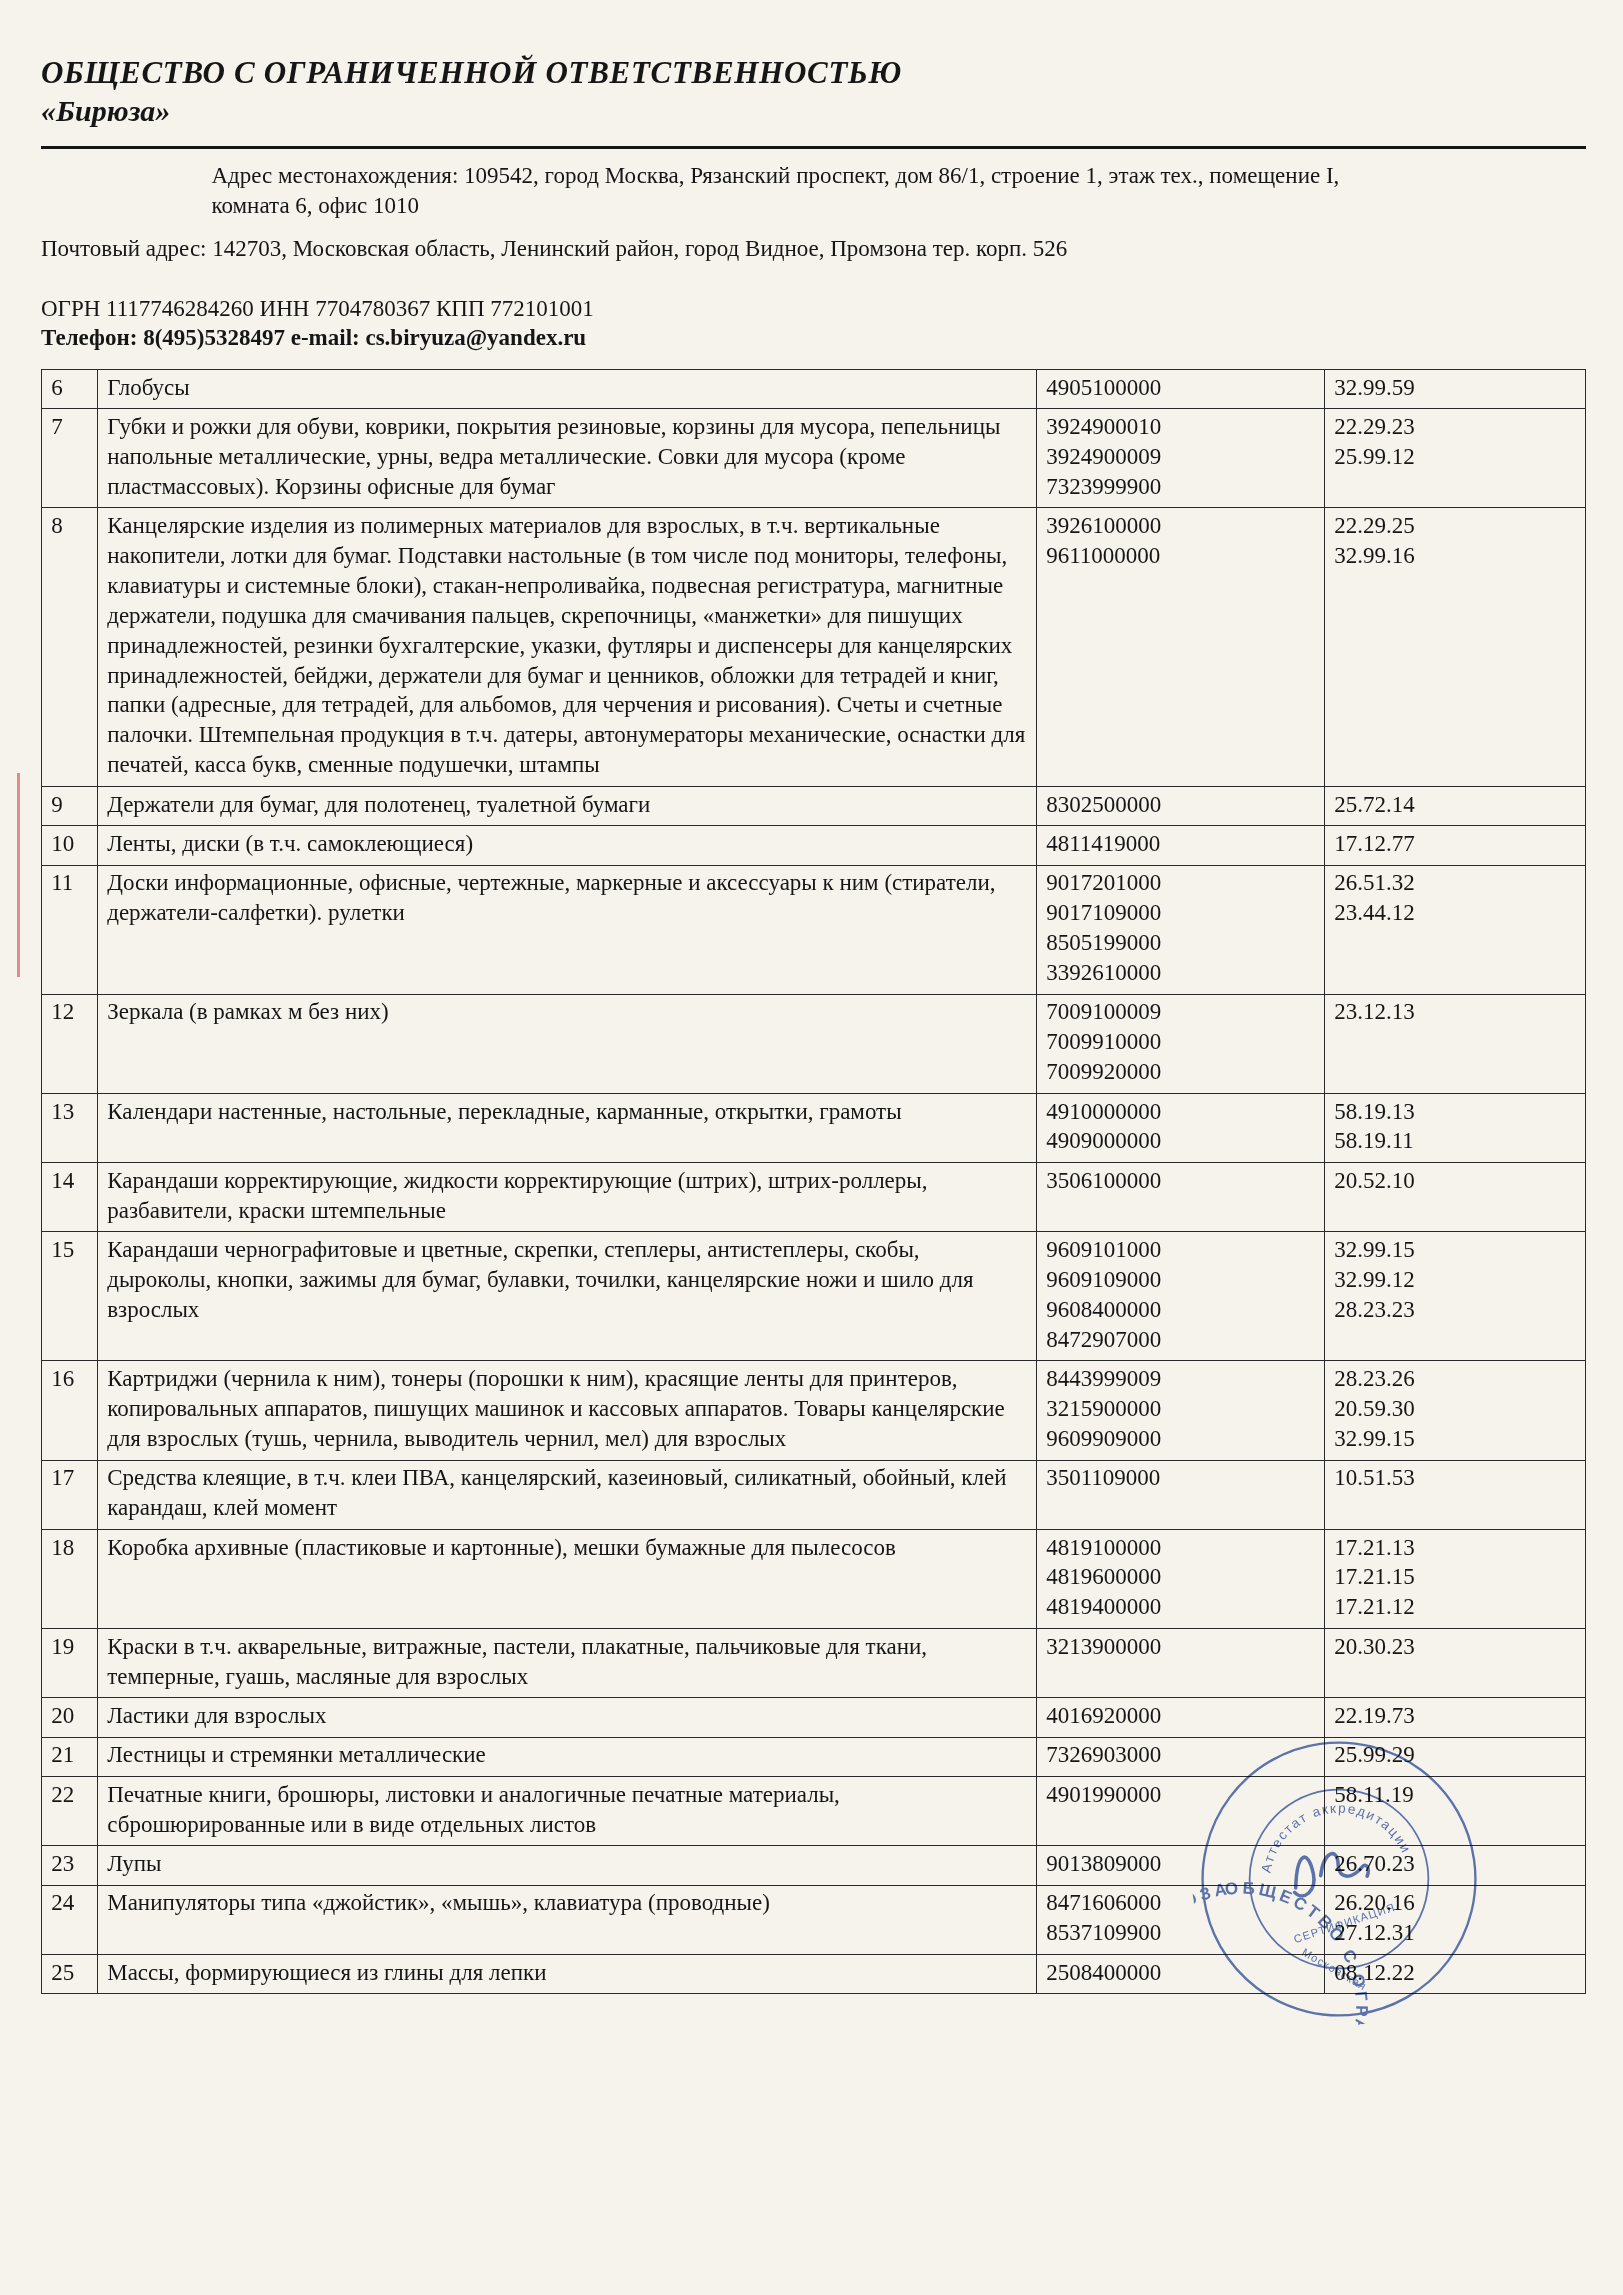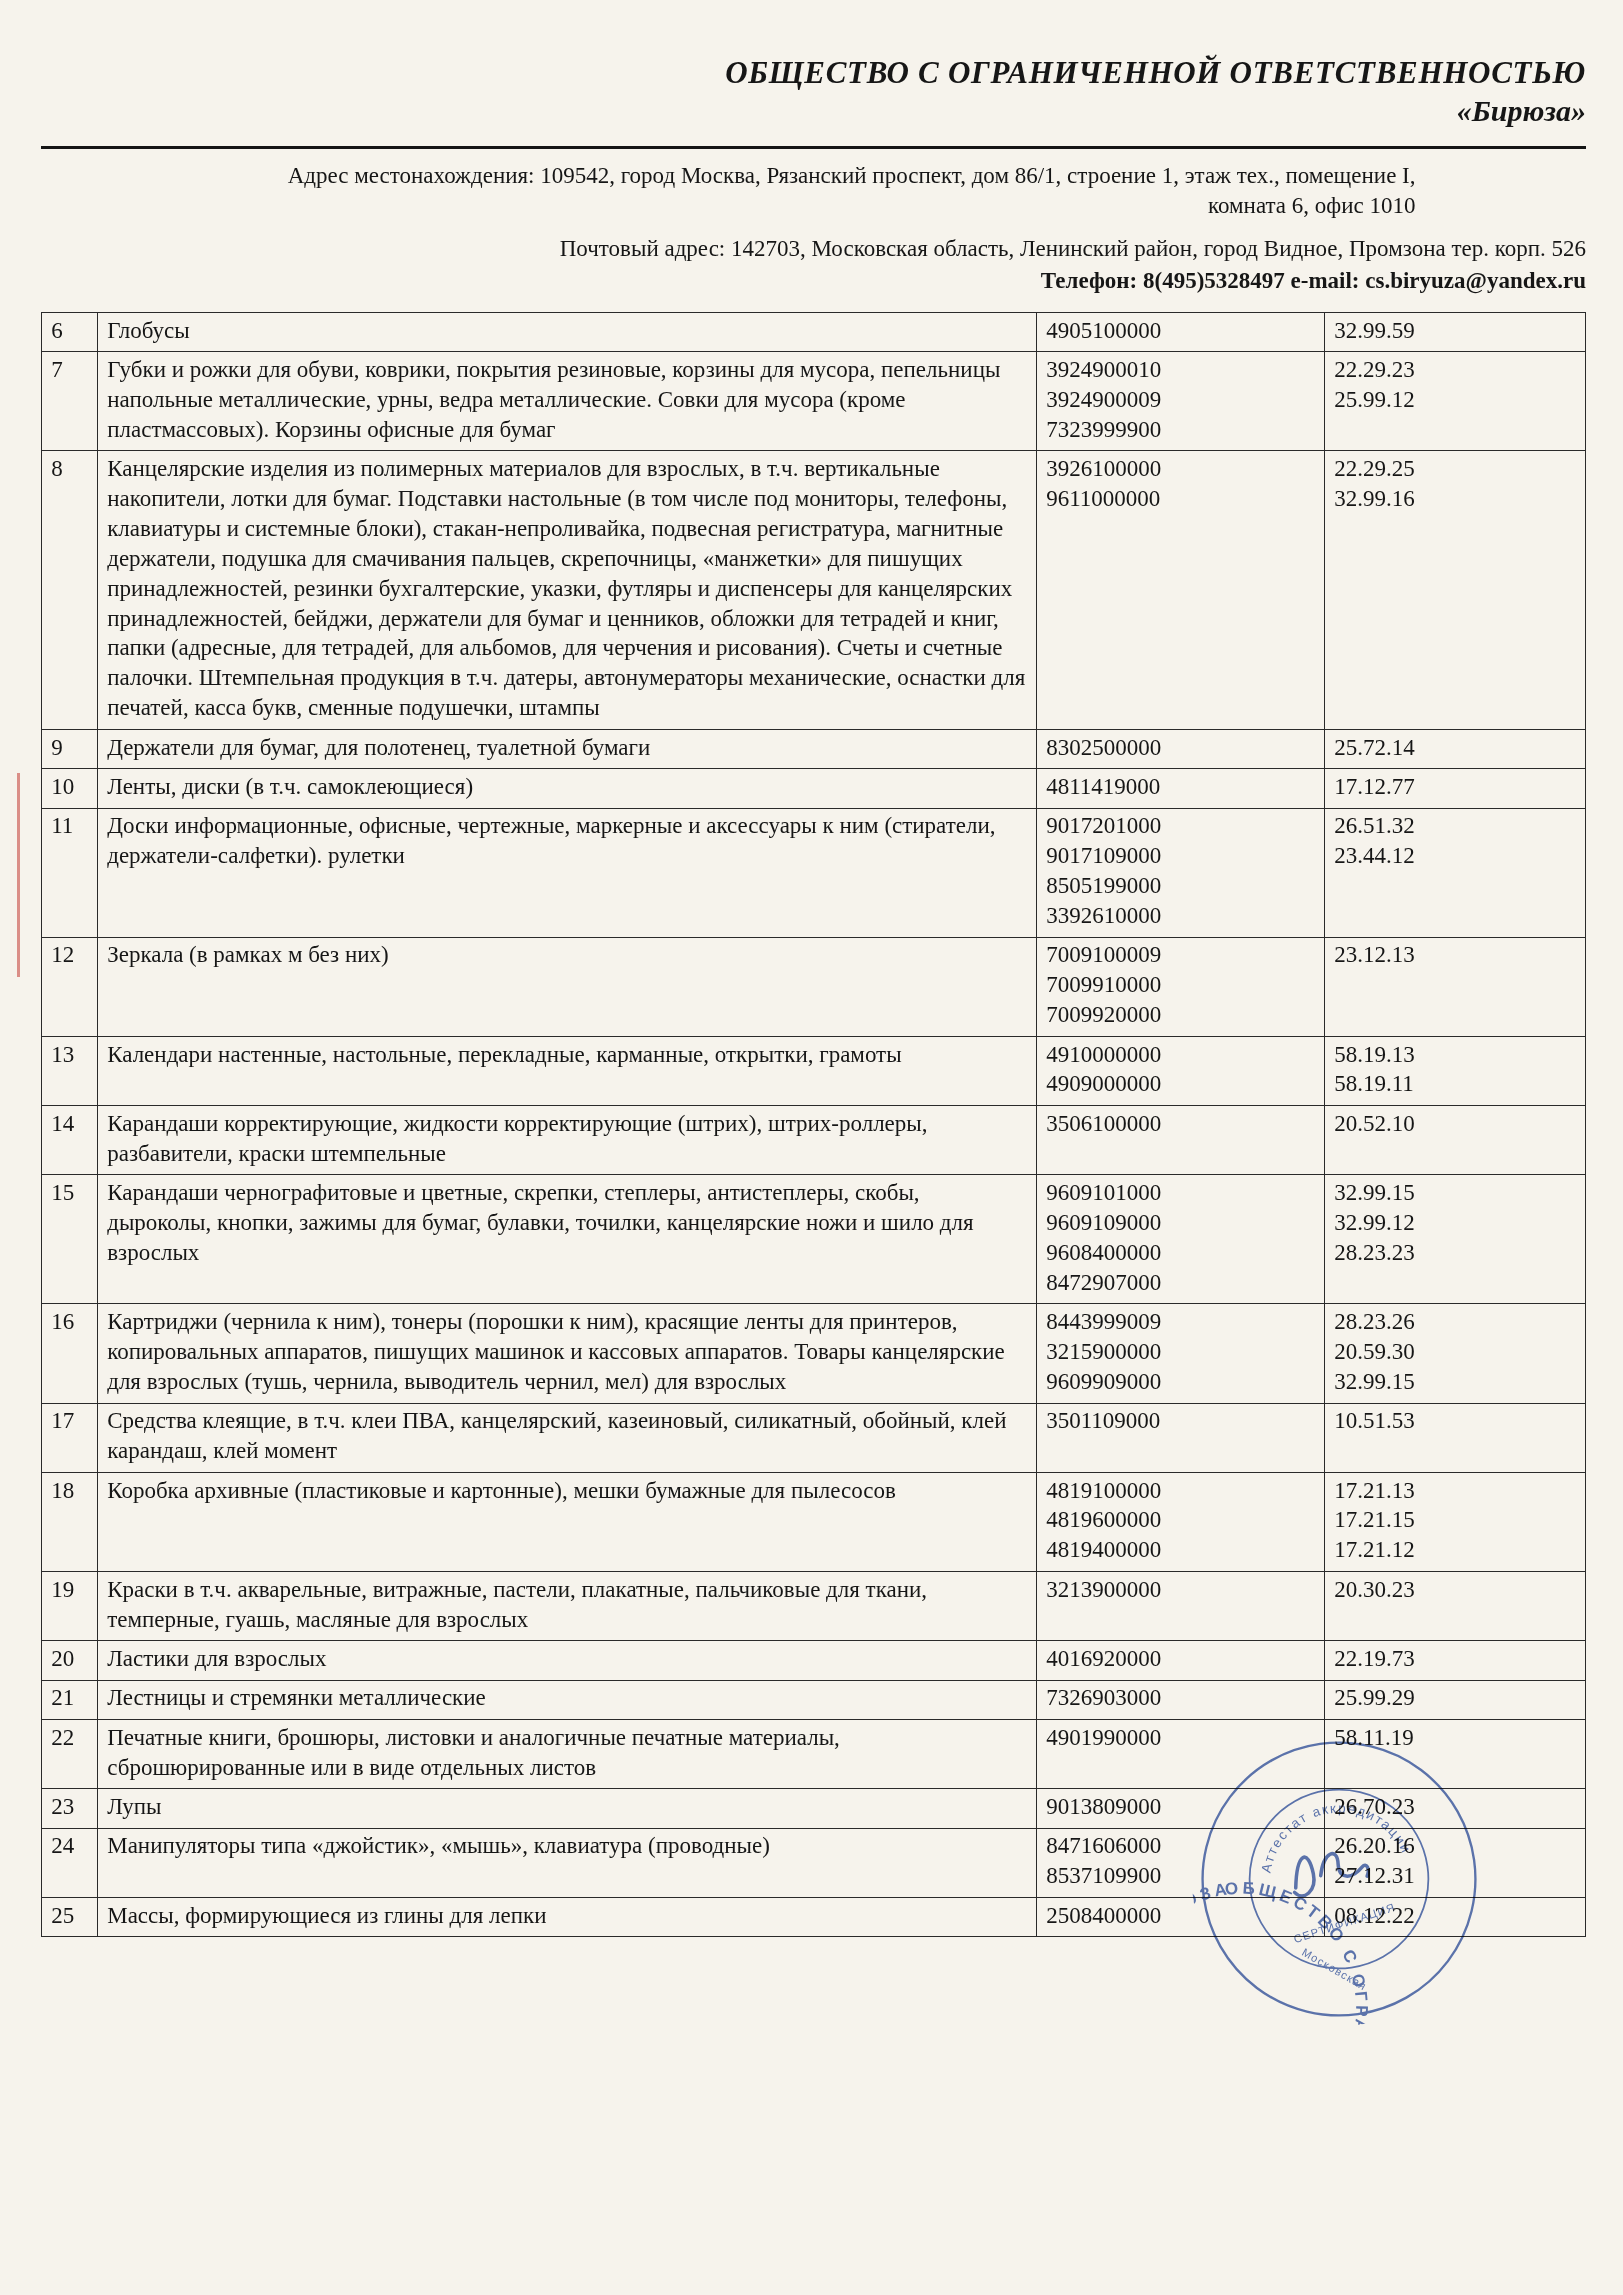--- a/index.html
+++ b/index.html
@@ -7,21 +7,21 @@
   body {
     height:2295px;
     background:#f6f3ec;
     font-family:"Liberation Serif", serif;
     color:#161616;
     position:relative;
     overflow:hidden;
   }
   .page { padding:55px 37px 0 41px; position:relative; }
 
-  .header { text-align:right; }
+  .header { text-align:left; }
   .org-type {
     font-size:31px; font-weight:bold; font-style:italic;
     letter-spacing:0.7px;
   }
   .org-name {
     font-size:30px; font-weight:bold; font-style:italic;
     margin-top:2.6px; padding-bottom:18px;
   }
   .rule { border-bottom:3.3px solid #151515; margin-bottom:7.9px; }
   .addr  { font-size:23px; line-height:1.34; }
@@ -72,20 +72,21 @@
 <body>
 
 <div class="page">
 
   <div class="header">
     <div class="org-type">ОБЩЕСТВО С ОГРАНИЧЕННОЙ ОТВЕТСТВЕННОСТЬЮ</div>
     <div class="org-name">«Бирюза»</div>
     <div class="rule"></div>
     <div class="addr addr1">Адрес местонахождения: 109542, город Москва, Рязанский проспект, дом 86/1, строение 1, этаж тех., помещение I, комната 6, офис 1010</div>
     <div class="addr">Почтовый адрес: 142703, Московская область, Ленинский район, город Видное, Промзона тер. корп. 526</div>
+    <div class="reg">ОГРН 1117746284260 ИНН 7704780367 КПП 772101001</div>
     <div class="contact">Телефон: 8(495)5328497 e-mail: cs.biryuza@yandex.ru</div>
   </div>
 
   <table class="products">
     <colgroup>
       <col style="width:56px">
       <col style="width:939px">
       <col style="width:288px">
       <col>
     </colgroup>

